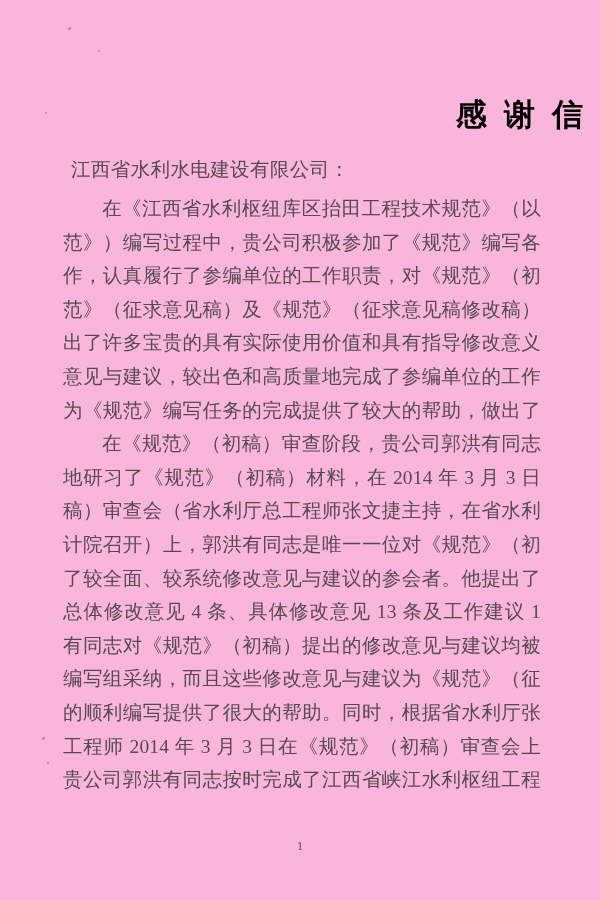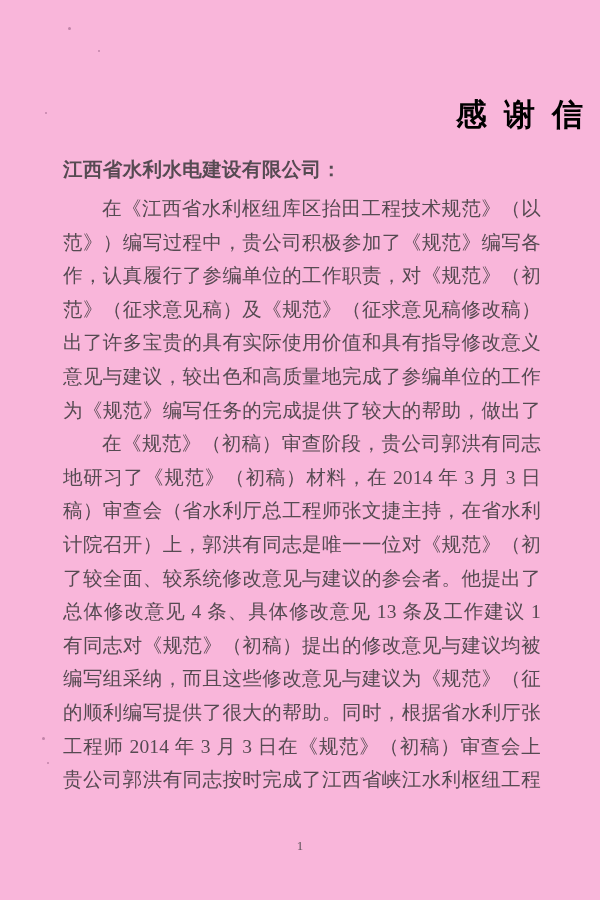--- a/index.html
+++ b/index.html
@@ -20,23 +20,23 @@
     text-align:right;
     font-size:31px;
     font-weight:bold;
     letter-spacing:0.55em;
     text-indent:0.55em;
     color:#000000;
   }
   .salutation {
     position:absolute;
     top:156px;
-    left:63px;
+    left:71px;
     font-size:19.5px;
-    font-weight:bold;
+    font-weight:normal;
     letter-spacing:0.02em;
   }
   .body-text {
     position:absolute;
     top:192px;
     left:63px;
     width:478px;
     font-size:19.5px;
     line-height:33.6px;
   }

